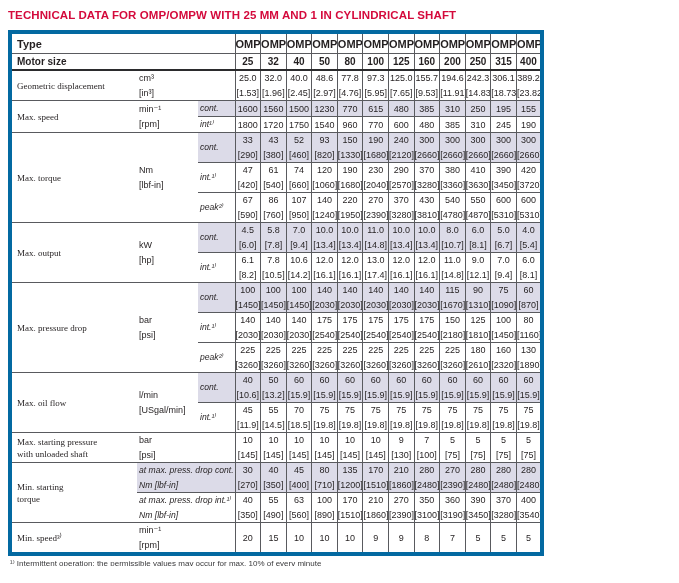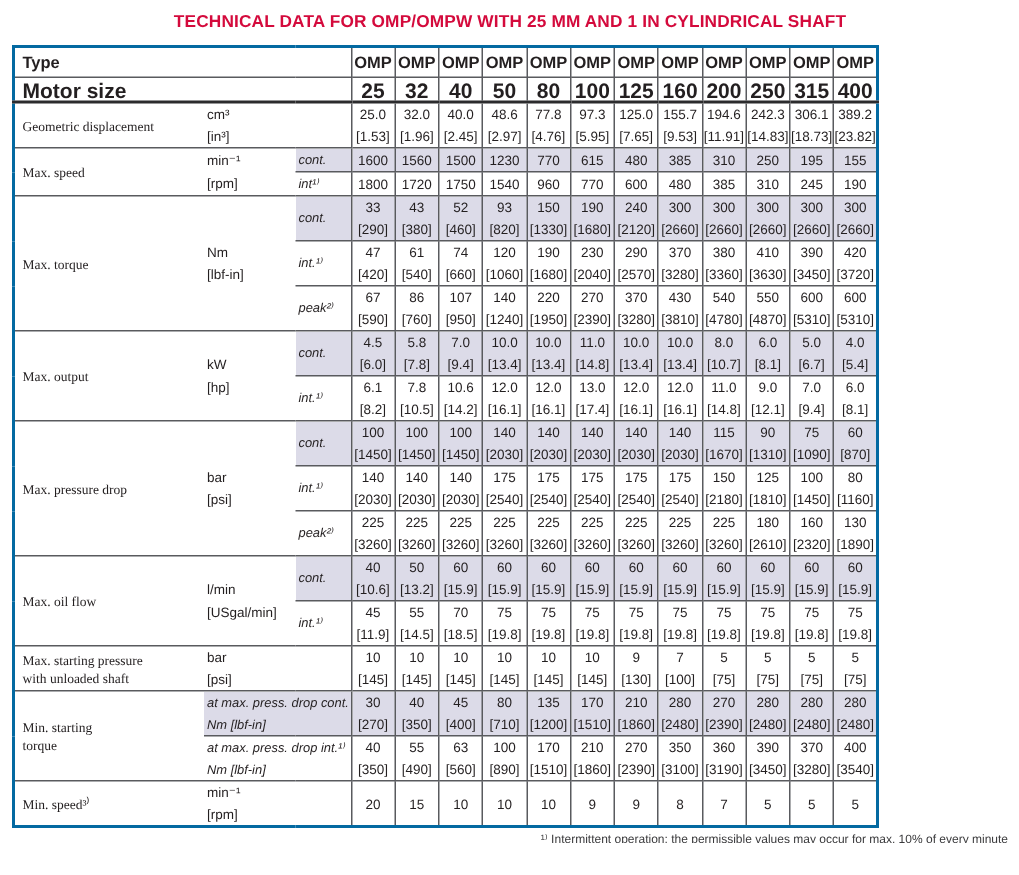--- a/index.html
+++ b/index.html
@@ -6,52 +6,51 @@
   body{
     width:679px;height:583px;background:#ffffff;
     font-family:"Liberation Sans","DejaVu Sans",sans-serif;
     color:#231f20;overflow:hidden;
   }
   .page{padding:7px 7px 0 8px;}
   .title{
     font-size:11.5px;font-weight:bold;letter-spacing:.1px;
     color:var(--title-color,#d40a3c);
     margin:2px 0 9px 0;
-    text-align:center;
   }
   table.spec{
-    border-collapse:collapse;table-layout:fixed;width:578px;
-    border:2px solid #0369a1;
+    border-collapse:collapse;table-layout:fixed;width:536px;
+    border:4px solid #0369a1;
   }
   col.c-label{width:127px;}
   col.c-unit{width:61px;}
   col.c-sub{width:37px;}
   th,td{
     border:1px solid #595a5e;
     padding:0;font-size:9px;line-height:12px;
     vertical-align:middle;overflow:hidden;
   }
   th{font-weight:bold;}
   .lbl{text-align:left;padding-left:5px;}
   .num{text-align:center;}
   tr.hdr th{font-size:11px;height:19px;}
-  tr.sizeRow th{font-size:14px;height:15px;border-bottom:2px solid #2b2b2d;}
+  tr.sizeRow th{font-size:10px;height:15px;border-bottom:2px solid #2b2b2d;}
   tr.single td{height:15px;}
   td.glabel{border-right:0;font-family:Liberation Serif, serif;}
   td.unit{border-left:0;border-right:0;padding-left:2px;}
   td.sub{border-left:0;font-size:8.6px;white-space:nowrap;padding-left:2px;font-style:italic;}
   td.val div,td.unit div,td.sub div{line-height:12.5px;padding:1px 0;}
   td.val{height:27px;}
   tr.single td.val{height:15px;}
   tr.minspeed td.val{height:27px;margin-left:32px;}
   .sh{background:var(--shade-color,#dcdbe8);}
   tr.gfirst>td{border-top:1.5px solid #2b2b2d;}
   .footnote{
     margin:3px 0 0 2px;font-size:8px;color:#3a3a3c;line-height:10px;
-    height:7px;overflow:hidden;white-space:nowrap;text-align:right;
+    height:7px;overflow:hidden;white-space:nowrap;
   }
 </style>
 </head>
 <body>
 
 <div class="page">
   <div class="title">TECHNICAL DATA FOR OMP/OMPW WITH 25 MM AND 1 IN CYLINDRICAL SHAFT</div>
   <table class="spec">
     <colgroup>
       <col class="c-label">

